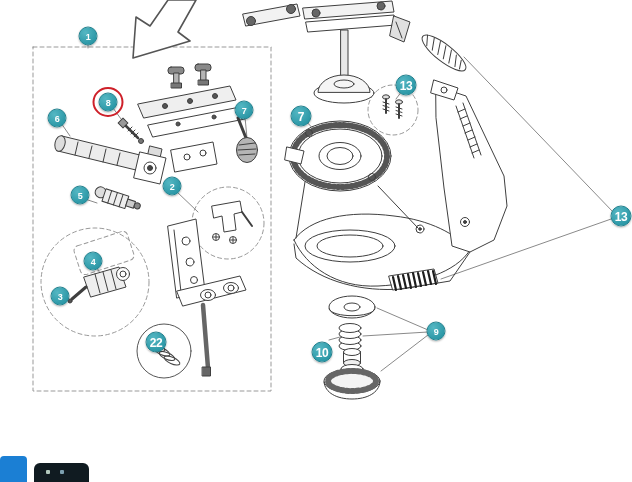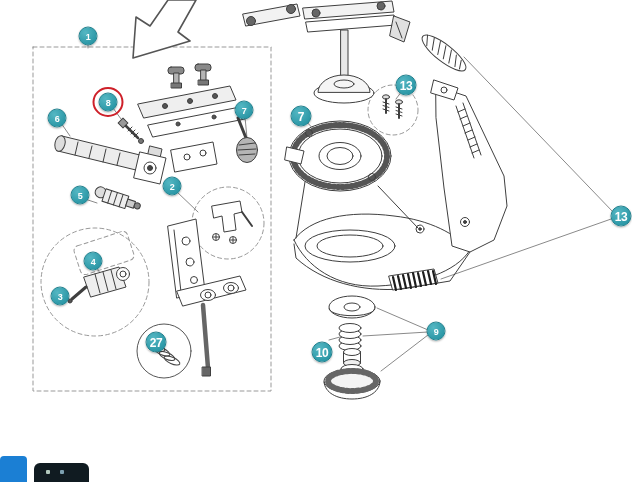--- a/index.html
+++ b/index.html
@@ -249,21 +249,21 @@
   <div class="badge" style="left:93px;top:261px">4</div>
   <div class="badge" style="left:80px;top:195px">5</div>
   <div class="badge" style="left:57px;top:118px">6</div>
   <div class="badge" style="left:244px;top:110px">7</div>
   <div class="badge" style="left:108px;top:102px">8</div>
   <div class="badge" style="left:436px;top:331px">9</div>
   <div class="badge big" style="left:322px;top:352px">10</div>
   <div class="badge big" style="left:301px;top:116px">7</div>
   <div class="badge big" style="left:621px;top:216px">13</div>
   <div class="badge big" style="left:406px;top:85px">13</div>
-  <div class="badge big" style="left:156px;top:342px">27</div>
+  <div class="badge big" style="left:156px;top:342px">22</div>
 
   <div class="blue-tile"></div>
   <div class="dark-tile">
     <span class="dot a"></span>
     <span class="dot b"></span>
   </div>
 
 </div>
 
 </body></html>

